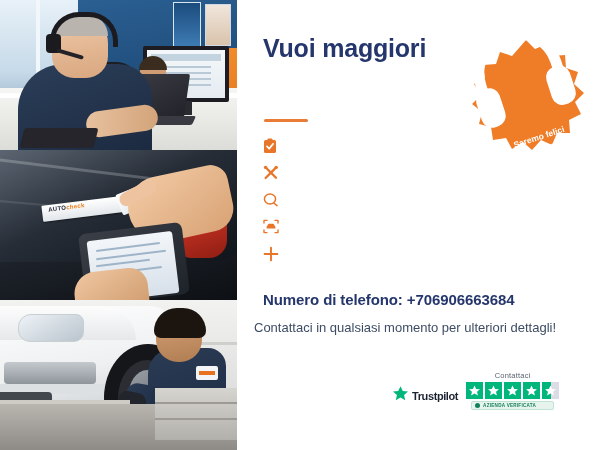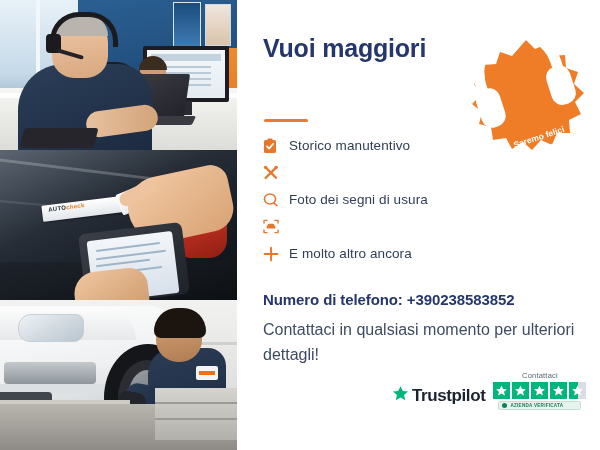--- a/index.html
+++ b/index.html
@@ -425,42 +425,42 @@
   .phone {
     position: absolute;
     left: 26px; top: 291px;
     font-size: 15px;
     font-weight: bold;
     color: #24366c;
     letter-spacing: -0.1px;
   }
   .contact-lines {
     position: absolute;
-    left: 26px; top: 318px;
-    font-size: 16px;
+    left: 17px; top: 318px;
+    font-size: 13px;
     line-height: 1.55;
     color: #3d4c63;
   }
 
   
   .tp {
     position: absolute;
     left: 155px; top: 371px;
     display: flex;
     align-items: flex-end;
     gap: 8px;
   }
   .tp-logo {
     display: flex;
     align-items: center;
     gap: 3px;
     padding-bottom: 4px;
   }
   .tp-word {
-    font-size: 17px;
+    font-size: 11px;
     font-weight: bold;
     color: #1c2330;
     letter-spacing: -0.4px;
   }
   .tp-right { display: flex; flex-direction: column; align-items: center; }
   .tp-rating {
     font-size: 7.5px;
     color: #5b6470;
     margin-bottom: 2px;
     letter-spacing: .2px;
@@ -627,21 +627,20 @@
     <div class="features">
 
       <div class="feat">
         <span class="feat-ico">
           <svg width="14" height="16" viewBox="0 0 14 16" aria-hidden="true">
             <rect x="1" y="2" width="12" height="13" rx="1.6" fill="#e8762a"></rect>
             <rect x="4.5" y="0.4" width="5" height="3" rx="1" fill="#e8762a"></rect>
             <path d="M4 8.4 L6.2 10.6 L10.2 5.8" fill="none" stroke="#ffffff" stroke-width="1.7" stroke-linecap="round" stroke-linejoin="round"></path>
           </svg>
         </span>
-        <span class="feat-lbl">Storico manutentivo</span>
       </div>
 
       <div class="feat">
         <span class="feat-ico">
           <svg width="16" height="16" viewBox="0 0 16 16" aria-hidden="true">
             <path d="M2.5 2.2 L13 12.8" stroke="#e8762a" stroke-width="2.3" stroke-linecap="round"></path>
             <path d="M13.2 2.4 L2.6 13" stroke="#e8762a" stroke-width="2.3" stroke-linecap="round"></path>
             <circle cx="2.6" cy="2.4" r="1.7" fill="#e8762a"></circle>
             <circle cx="13.2" cy="2.4" r="1.7" fill="#e8762a"></circle>
             <circle cx="8" cy="7.6" r="1.5" fill="#e8762a"></circle>
@@ -649,44 +648,42 @@
         </span>
       </div>
 
       <div class="feat">
         <span class="feat-ico">
           <svg width="16" height="16" viewBox="0 0 16 16" aria-hidden="true">
             <ellipse cx="7" cy="7" rx="5.6" ry="5" fill="none" stroke="#e8762a" stroke-width="1.5"></ellipse>
             <path d="M10.8 11 L14 13.6" stroke="#e8762a" stroke-width="1.5" stroke-linecap="round"></path>
           </svg>
         </span>
-        <span class="feat-lbl">Foto dei segni di usura</span>
       </div>
 
       <div class="feat">
         <span class="feat-ico">
           <svg width="16" height="15" viewBox="0 0 16 15" aria-hidden="true">
             <path d="M1 4 V1.4 H4 M12 1.4 H15 V4 M15 11 V13.6 H12 M4 13.6 H1 V11" fill="none" stroke="#e8762a" stroke-width="1.4" stroke-linecap="round" stroke-linejoin="round"></path>
             <path d="M3.6 9.6 h8.8 v-1.6 a1 1 0 0 0 -.6 -.9 l-.9 -1.8 a1 1 0 0 0 -.9 -.5 h-4 a1 1 0 0 0 -.9 .5 l-.9 1.8 a1 1 0 0 0 -.6 .9 z" fill="#e8762a"></path>
           </svg>
         </span>
       </div>
 
       <div class="feat">
         <span class="feat-ico">
           <svg width="16" height="16" viewBox="0 0 16 16" aria-hidden="true">
             <path d="M8 1.6 V14.4 M1.6 8 H14.4" stroke="#e8762a" stroke-width="1.9" stroke-linecap="round"></path>
           </svg>
         </span>
-        <span class="feat-lbl">E molto altro ancora</span>
       </div>
 
     </div>
 
-    <div class="phone">Numero di telefono: +390238583852</div>
+    <div class="phone">Numero di telefono: +706906663684</div>
 
     <div class="contact-lines">
       <div>Contattaci in qualsiasi momento per ulteriori dettagli!</div>
     </div>
 
     <div class="tp">
       <div class="tp-logo">
         <span>
           <svg width="17" height="17" viewBox="0 0 24 24" aria-hidden="true">
             <path d="M12 1.6 L15.2 8.6 L22.6 9.3 L17 14.2 L18.7 21.6 L12 17.7 L5.3 21.6 L7 14.2 L1.4 9.3 L8.8 8.6 Z" fill="#00b67a"></path>

